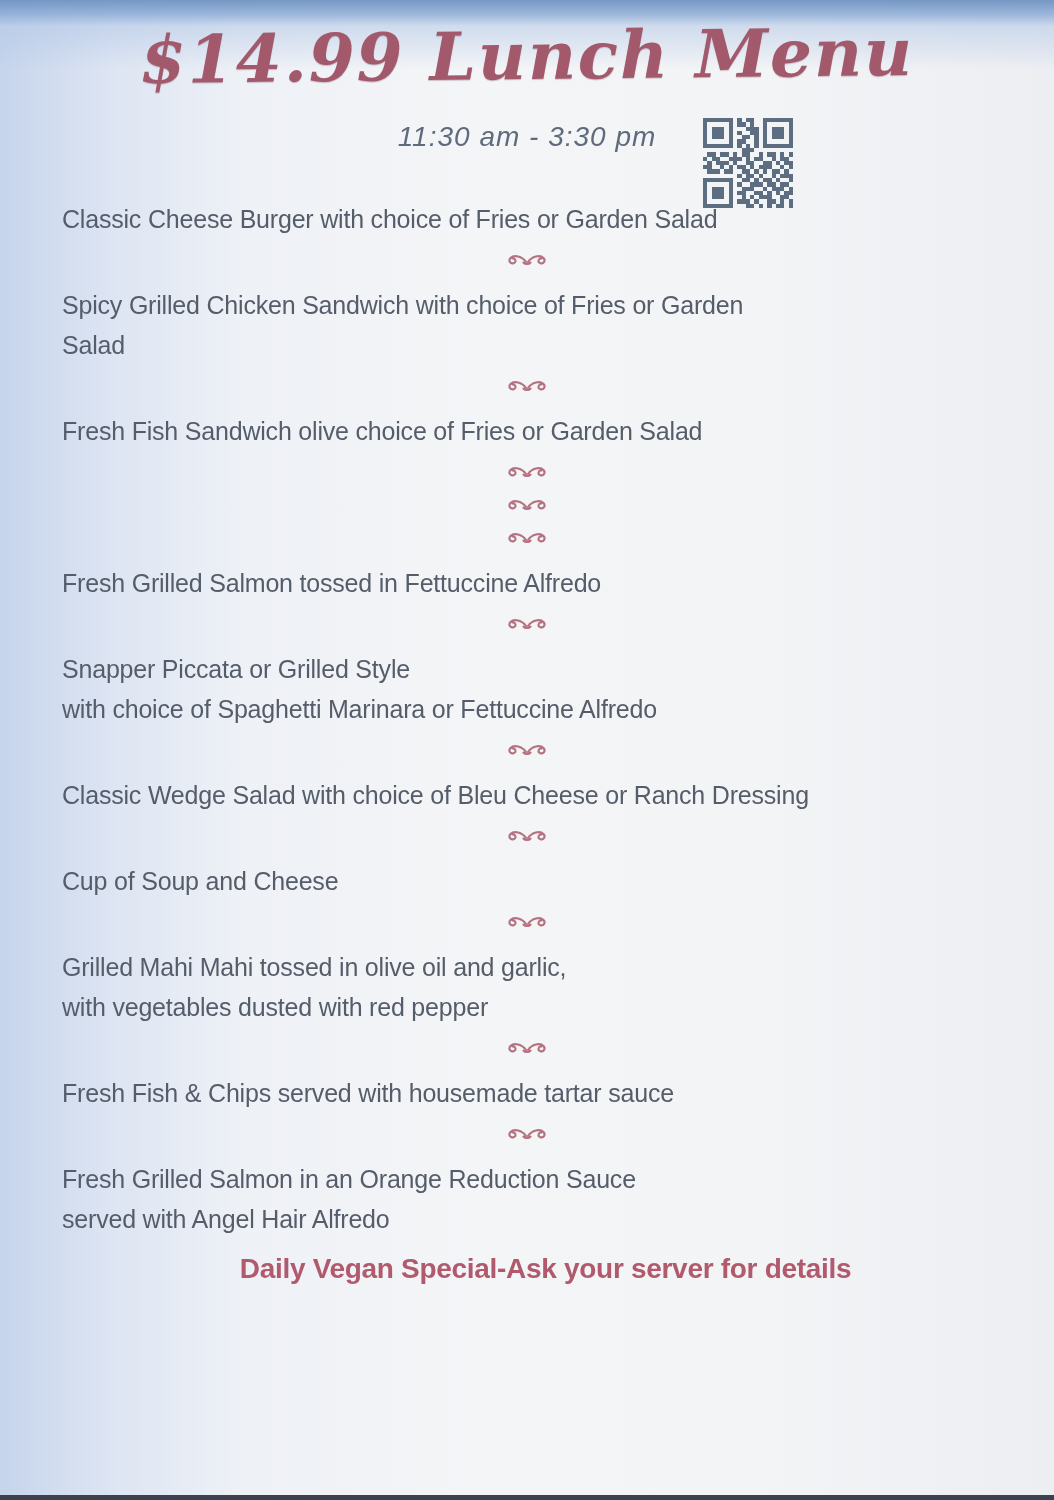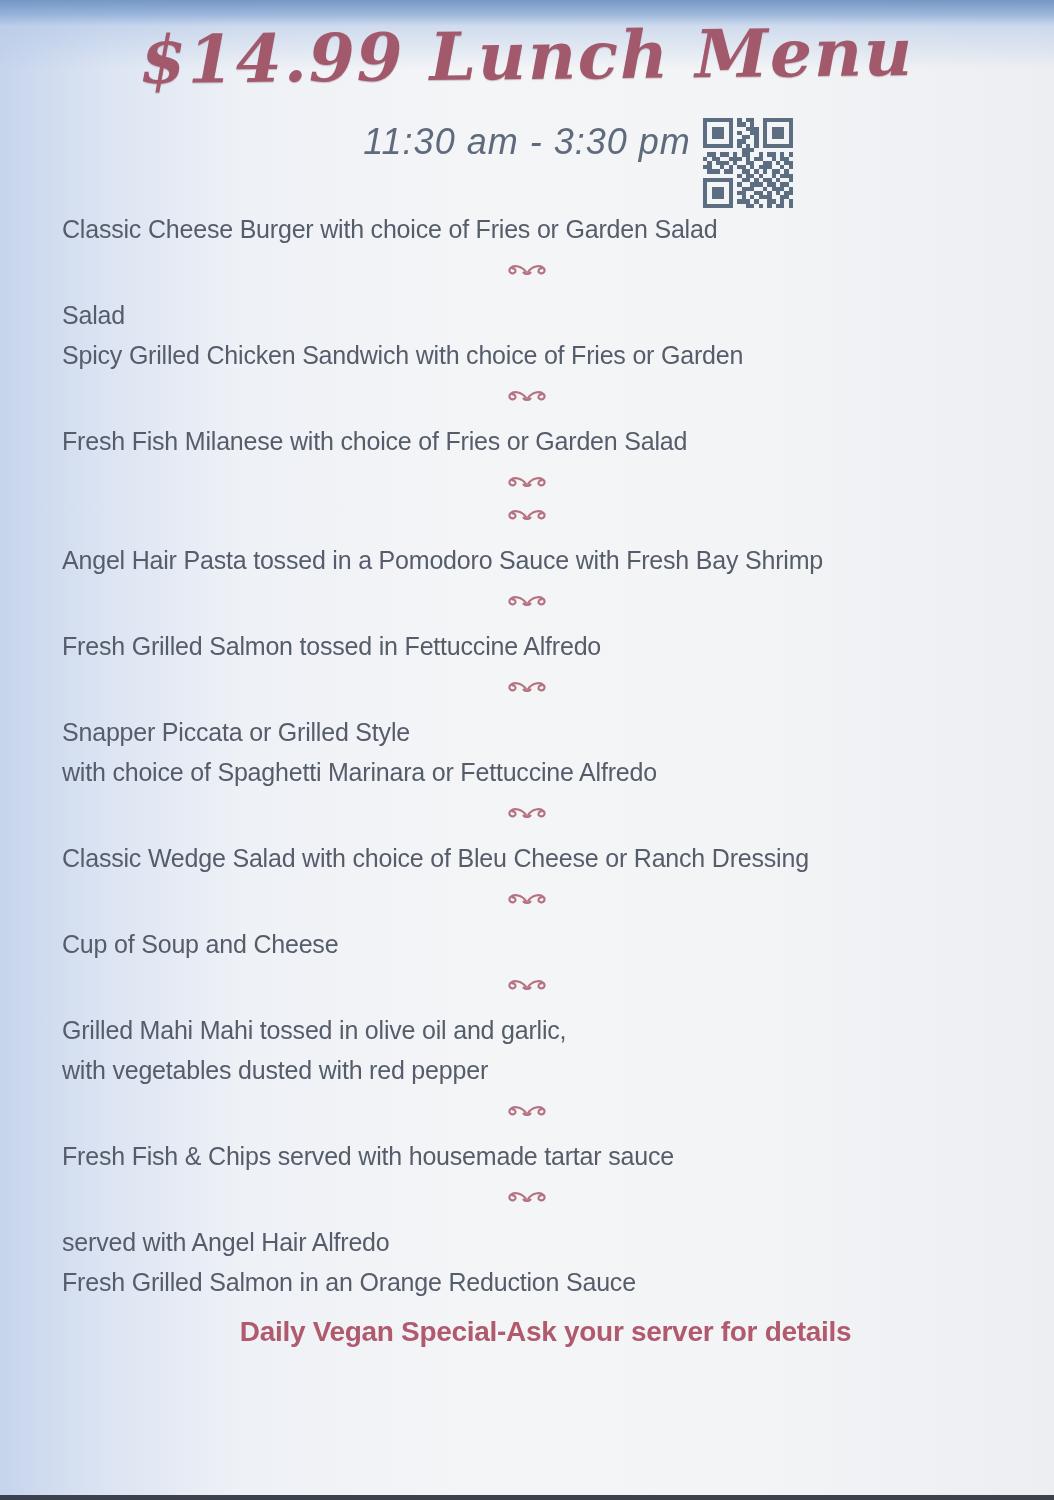--- a/index.html
+++ b/index.html
@@ -27,21 +27,21 @@
     font-size:66px;line-height:1.05;
     color:#a2596c;
     letter-spacing:2px;
     transform:rotate(-0.6deg);
     text-shadow:0 1px 1px rgba(122,90,110,.35);
   }
   .hours{
     margin-top:30px;
     text-align:center;
     font-style:italic;
-    font-size:36px;
+    font-size:28px;
     color:#5f6b7c;
     letter-spacing:1px;
   }
   .qr{
     position:absolute;left:703px;top:118px;
     width:90px;height:90px;
     display:grid;
     grid-template-columns:repeat(21,1fr);
     grid-template-rows:repeat(21,1fr);
   }
@@ -532,62 +532,59 @@
     <svg width="48" height="20" viewBox="0 0 48 20" aria-hidden="true">
       <g fill="none" stroke="#b5717f" stroke-width="2.1" stroke-linecap="round">
         <path d="M23 10 C 19 4, 11 2.5, 7.5 6 C 5 8.8, 7.5 12.5, 11 11 C 13.6 9.8, 12.6 6.2, 9.5 6.5"></path>
         <path d="M25 10 C 29 4, 37 2.5, 40.5 6 C 43 8.8, 40.5 12.5, 37 11 C 34.4 9.8, 35.4 6.2, 38.5 6.5"></path>
         <path d="M20.5 10.5 C 22 12.5, 26 12.5, 27.5 10.5"></path>
       </g>
     </svg>
   </div>
 
   <div class="menu-item">
+        <div class="item-line">Spicy Grilled Chicken Sandwich with choice of Fries or Garden</div>
         <div class="item-line">Salad</div>
-        <div class="item-line">Spicy Grilled Chicken Sandwich with choice of Fries or Garden</div>
-      </div>
-
-  <div class="divider">
-    <svg width="48" height="20" viewBox="0 0 48 20" aria-hidden="true">
-      <g fill="none" stroke="#b5717f" stroke-width="2.1" stroke-linecap="round">
-        <path d="M23 10 C 19 4, 11 2.5, 7.5 6 C 5 8.8, 7.5 12.5, 11 11 C 13.6 9.8, 12.6 6.2, 9.5 6.5"></path>
-        <path d="M25 10 C 29 4, 37 2.5, 40.5 6 C 43 8.8, 40.5 12.5, 37 11 C 34.4 9.8, 35.4 6.2, 38.5 6.5"></path>
-        <path d="M20.5 10.5 C 22 12.5, 26 12.5, 27.5 10.5"></path>
-      </g>
-    </svg>
-  </div>
-
-  <div class="menu-item">
-        <div class="item-line">Fresh Fish Milanese with choice of Fries or Garden Salad</div>
-      </div>
-
-  <div class="divider">
-    <svg width="48" height="20" viewBox="0 0 48 20" aria-hidden="true">
-      <g fill="none" stroke="#b5717f" stroke-width="2.1" stroke-linecap="round">
-        <path d="M23 10 C 19 4, 11 2.5, 7.5 6 C 5 8.8, 7.5 12.5, 11 11 C 13.6 9.8, 12.6 6.2, 9.5 6.5"></path>
-        <path d="M25 10 C 29 4, 37 2.5, 40.5 6 C 43 8.8, 40.5 12.5, 37 11 C 34.4 9.8, 35.4 6.2, 38.5 6.5"></path>
-        <path d="M20.5 10.5 C 22 12.5, 26 12.5, 27.5 10.5"></path>
-      </g>
-    </svg>
-  </div>
-
-
-  <div class="divider">
-    <svg width="48" height="20" viewBox="0 0 48 20" aria-hidden="true">
-      <g fill="none" stroke="#b5717f" stroke-width="2.1" stroke-linecap="round">
-        <path d="M23 10 C 19 4, 11 2.5, 7.5 6 C 5 8.8, 7.5 12.5, 11 11 C 13.6 9.8, 12.6 6.2, 9.5 6.5"></path>
-        <path d="M25 10 C 29 4, 37 2.5, 40.5 6 C 43 8.8, 40.5 12.5, 37 11 C 34.4 9.8, 35.4 6.2, 38.5 6.5"></path>
-        <path d="M20.5 10.5 C 22 12.5, 26 12.5, 27.5 10.5"></path>
-      </g>
-    </svg>
-  </div>
-
-  <div class="menu-item">
-        <div class="item-line">Angel Hair Pasta tossed in a Pomodoro Sauce with Fresh Bay Shrimp</div>
-      </div>
+      </div>
+
+  <div class="divider">
+    <svg width="48" height="20" viewBox="0 0 48 20" aria-hidden="true">
+      <g fill="none" stroke="#b5717f" stroke-width="2.1" stroke-linecap="round">
+        <path d="M23 10 C 19 4, 11 2.5, 7.5 6 C 5 8.8, 7.5 12.5, 11 11 C 13.6 9.8, 12.6 6.2, 9.5 6.5"></path>
+        <path d="M25 10 C 29 4, 37 2.5, 40.5 6 C 43 8.8, 40.5 12.5, 37 11 C 34.4 9.8, 35.4 6.2, 38.5 6.5"></path>
+        <path d="M20.5 10.5 C 22 12.5, 26 12.5, 27.5 10.5"></path>
+      </g>
+    </svg>
+  </div>
+
+  <div class="menu-item">
+        <div class="item-line">Fresh Fish Sandwich olive choice of Fries or Garden Salad</div>
+      </div>
+
+  <div class="divider">
+    <svg width="48" height="20" viewBox="0 0 48 20" aria-hidden="true">
+      <g fill="none" stroke="#b5717f" stroke-width="2.1" stroke-linecap="round">
+        <path d="M23 10 C 19 4, 11 2.5, 7.5 6 C 5 8.8, 7.5 12.5, 11 11 C 13.6 9.8, 12.6 6.2, 9.5 6.5"></path>
+        <path d="M25 10 C 29 4, 37 2.5, 40.5 6 C 43 8.8, 40.5 12.5, 37 11 C 34.4 9.8, 35.4 6.2, 38.5 6.5"></path>
+        <path d="M20.5 10.5 C 22 12.5, 26 12.5, 27.5 10.5"></path>
+      </g>
+    </svg>
+  </div>
+
+
+  <div class="divider">
+    <svg width="48" height="20" viewBox="0 0 48 20" aria-hidden="true">
+      <g fill="none" stroke="#b5717f" stroke-width="2.1" stroke-linecap="round">
+        <path d="M23 10 C 19 4, 11 2.5, 7.5 6 C 5 8.8, 7.5 12.5, 11 11 C 13.6 9.8, 12.6 6.2, 9.5 6.5"></path>
+        <path d="M25 10 C 29 4, 37 2.5, 40.5 6 C 43 8.8, 40.5 12.5, 37 11 C 34.4 9.8, 35.4 6.2, 38.5 6.5"></path>
+        <path d="M20.5 10.5 C 22 12.5, 26 12.5, 27.5 10.5"></path>
+      </g>
+    </svg>
+  </div>
+
 
   <div class="divider">
     <svg width="48" height="20" viewBox="0 0 48 20" aria-hidden="true">
       <g fill="none" stroke="#b5717f" stroke-width="2.1" stroke-linecap="round">
         <path d="M23 10 C 19 4, 11 2.5, 7.5 6 C 5 8.8, 7.5 12.5, 11 11 C 13.6 9.8, 12.6 6.2, 9.5 6.5"></path>
         <path d="M25 10 C 29 4, 37 2.5, 40.5 6 C 43 8.8, 40.5 12.5, 37 11 C 34.4 9.8, 35.4 6.2, 38.5 6.5"></path>
         <path d="M20.5 10.5 C 22 12.5, 26 12.5, 27.5 10.5"></path>
       </g>
     </svg>
   </div>
@@ -672,18 +669,18 @@
     <svg width="48" height="20" viewBox="0 0 48 20" aria-hidden="true">
       <g fill="none" stroke="#b5717f" stroke-width="2.1" stroke-linecap="round">
         <path d="M23 10 C 19 4, 11 2.5, 7.5 6 C 5 8.8, 7.5 12.5, 11 11 C 13.6 9.8, 12.6 6.2, 9.5 6.5"></path>
         <path d="M25 10 C 29 4, 37 2.5, 40.5 6 C 43 8.8, 40.5 12.5, 37 11 C 34.4 9.8, 35.4 6.2, 38.5 6.5"></path>
         <path d="M20.5 10.5 C 22 12.5, 26 12.5, 27.5 10.5"></path>
       </g>
     </svg>
   </div>
 
   <div class="menu-item">
+        <div class="item-line">Fresh Grilled Salmon in an Orange Reduction Sauce</div>
         <div class="item-line">served with Angel Hair Alfredo</div>
-        <div class="item-line">Fresh Grilled Salmon in an Orange Reduction Sauce</div>
       </div>
 </div>
   <div class="footer">Daily Vegan Special-Ask your server for details</div>
 </div>
 
 </body></html>

